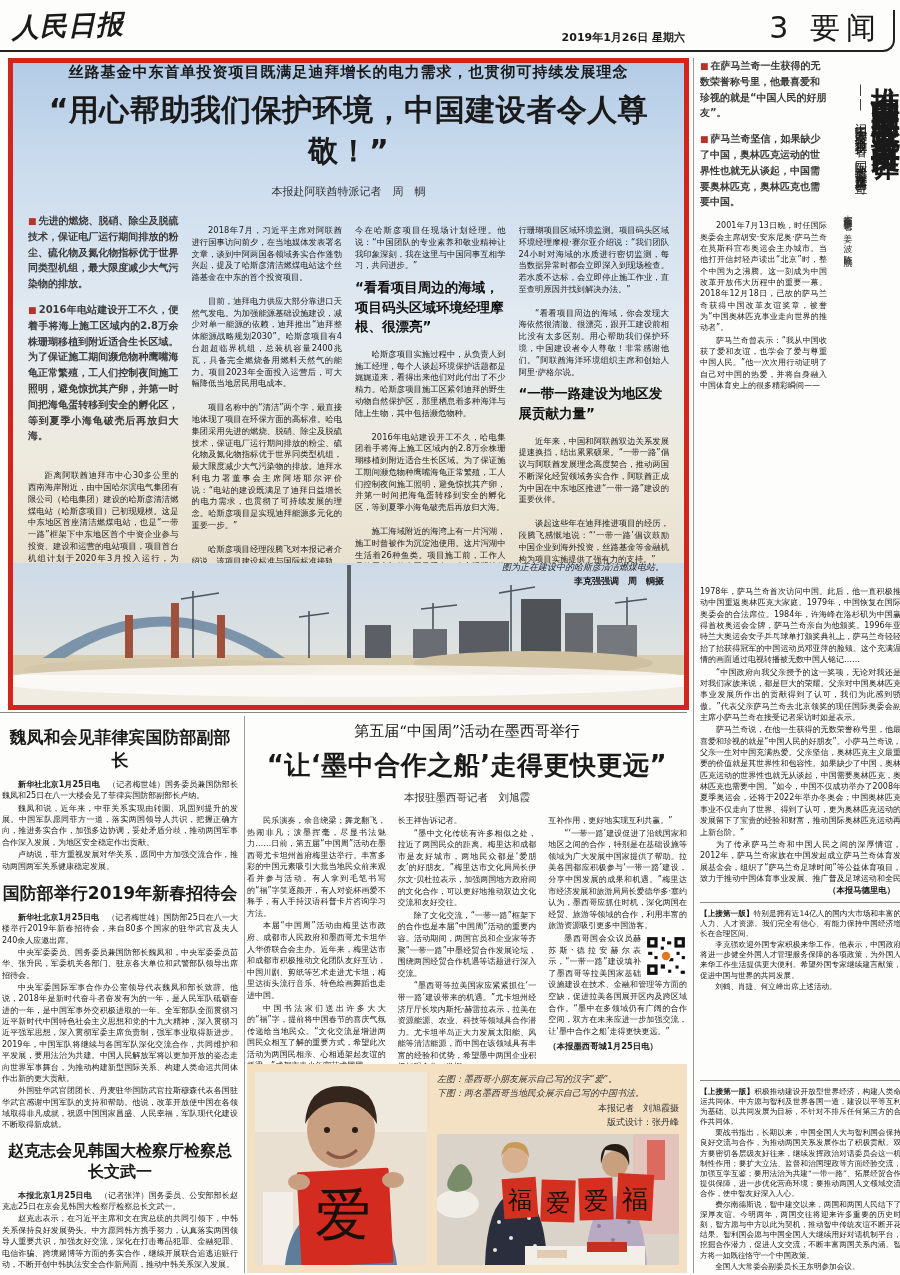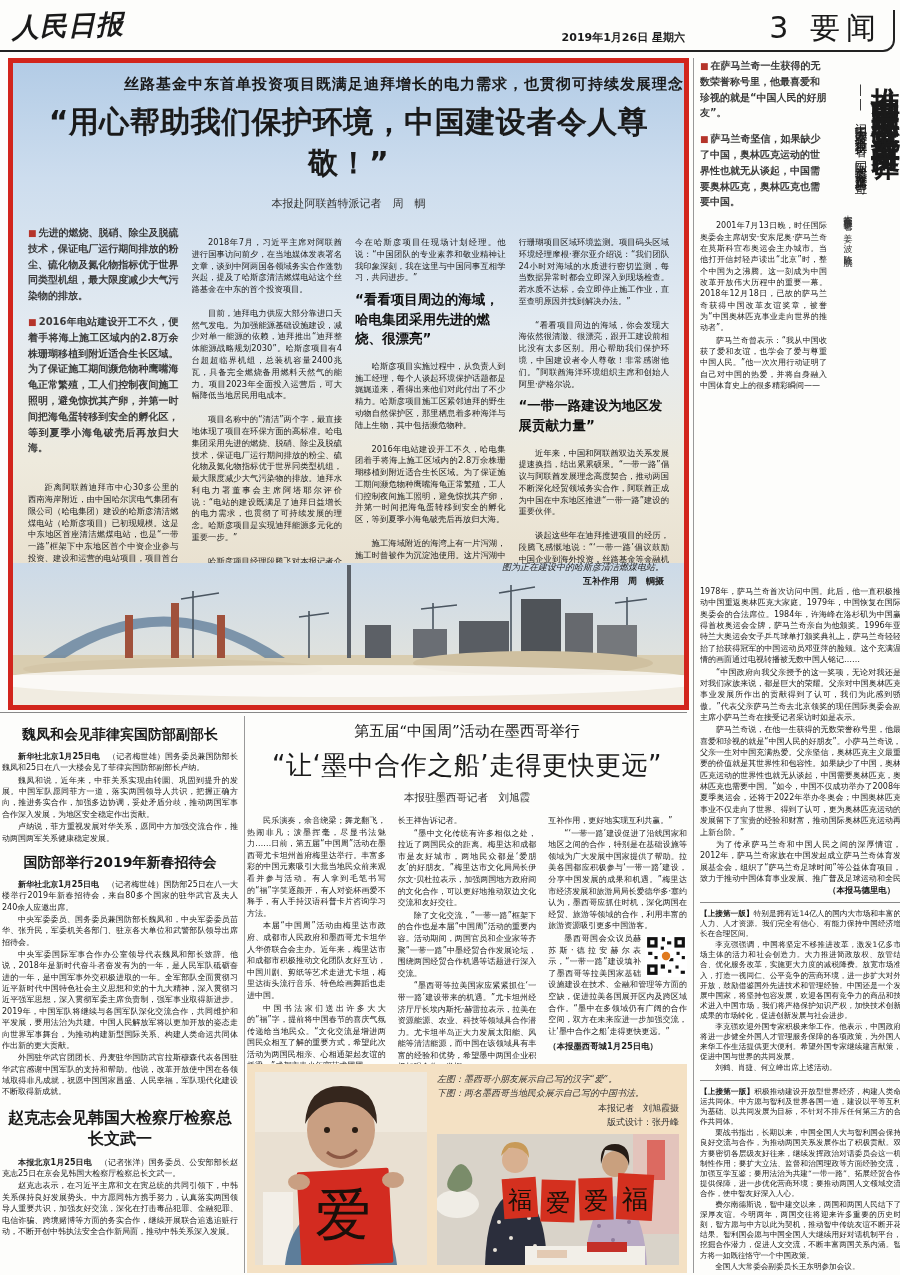--- a/index.html
+++ b/index.html
@@ -9,48 +9,48 @@
   .masthead{position:absolute;left:12px;top:8px;font-family:"DejaVu Serif",serif;
     font-style:italic;font-weight:bold;font-size:27px;transform:rotate(-2deg);letter-spacing:1px;}
   .hdr-bracket{position:absolute;left:0;top:10px;right:5px;height:40px;
     border-bottom:2px solid #222;border-right:2px solid #222;border-bottom-right-radius:12px;}
   .hdr-date{position:absolute;right:215px;top:30px;font-size:11px;font-weight:bold;}
   .hdr-page{position:absolute;right:18px;top:8px;font-size:30px;letter-spacing:6px;}
   
   .featured{position:absolute;left:8px;top:58px;width:671px;height:642px;
     border:5px solid #d2251c;overflow:hidden;
     background:linear-gradient(180deg,#b3cce6 0%,#cdddee 18%,#e4ebf1 42%,#eeeadd 62%,#e9e1d0 78%);}
-  .feat-kicker{margin-top:12px;text-align:right;font-size:15px;font-weight:bold;letter-spacing:1px;}
+  .feat-kicker{margin-top:0;text-align:center;font-size:15px;font-weight:bold;letter-spacing:1px;}
   .feat-headline{text-align:center;font-size:30px;font-weight:900;margin-top:8px;letter-spacing:0.5px;}
   .feat-byline{text-align:center;font-size:11px;margin-top:12px;color:#333;}
   .feat-cols{display:flex;gap:13px;padding:14px 15px 0 15px;height:366px;overflow:hidden;}
   .fcol{flex:1;font-size:8.3px;line-height:1.42;text-align:justify;color:#222;overflow:hidden;}
   .bullet-para{font-weight:bold;color:#3c3c3c;font-size:10px;line-height:1.58;margin:0 0 10px 0;}
   .bsq{color:#b5342a;margin-right:2px;font-size:9px;}
   .fsub{font-weight:bold;font-size:13.5px;line-height:1.45;margin:6px 0 7px 0;color:#111;text-align:left;}
   .fp{margin:12px 0 2px 0;text-indent:2em;}
   .gap-top{margin-top:26px;}
   .qr{float:right;margin:2px 0 2px 4px;}
   .feat-caption{position:absolute;right:20px;top:498px;text-align:right;font-size:9px;
     font-family:"DejaVu Serif",serif;font-style:italic;color:#222;line-height:1.5;z-index:3;}
   .feat-caption b{font-style:normal;}
   .feat-photo{position:absolute;left:0;bottom:0;width:100%;height:142px;z-index:1;}
   
   .hline{position:absolute;left:0;top:712px;width:687px;border-top:1px solid #888;}
   
   .bl{position:absolute;left:2px;top:716px;width:236px;height:557px;border-right:1px solid #999;
       padding-right:6px;overflow:hidden;}
-  .bl h2{font-size:14px;font-weight:900;text-align:center;margin:10px 0 7px 0;letter-spacing:0px;}
+  .bl h2{font-size:17px;font-weight:900;text-align:center;margin:10px 0 7px 0;letter-spacing:0px;}
   .bl h2.small{font-size:16px;}
   .bl p{font-size:8px;line-height:1.42;text-indent:2em;text-align:justify;margin:0 0 1px 0;color:#222;}
   .lead{font-weight:bold;}
   
   .bc{position:absolute;left:247px;top:716px;width:440px;height:557px;overflow:hidden;}
   .bc-kicker{text-align:center;font-size:15px;font-family:"DejaVu Serif",serif;margin-top:6px;}
-  .bc-headline{text-align:center;font-size:26px;font-weight:400;margin-top:7px;letter-spacing:0.5px;}
+  .bc-headline{text-align:center;font-size:26px;font-weight:700;margin-top:7px;letter-spacing:0.5px;}
   .bc-byline{text-align:center;font-size:10.5px;margin-top:8px;color:#333;}
   .bc-cols{display:flex;gap:12px;margin-top:10px;height:250px;overflow:hidden;}
   .bcol{flex:1;font-size:8px;line-height:1.45;text-align:justify;color:#222;overflow:hidden;}
   .bcol p{margin:0 0 1px 0;text-indent:2em;}
   .bc-dateline{font-weight:bold;font-size:8.4px;margin-top:3px;}
   .bc-photos{position:absolute;left:0;top:348px;width:440px;height:209px;background:#f4e1c4;}
   .photo-left{position:absolute;left:8px;top:8px;width:172px;height:193px;}
   .photo-right{position:absolute;left:190px;top:70px;width:242px;height:131px;}
   .bc-cap{position:absolute;left:190px;top:8px;width:242px;font-size:9px;line-height:1.6;
     font-family:"DejaVu Serif",serif;font-style:italic;color:#333;}
@@ -95,21 +95,21 @@
     </div>
     <div class="fcol">
       <p class="fp">2018年7月，习近平主席对阿联酋进行国事访问前夕，在当地媒体发表署名文章，谈到中阿两国各领域务实合作蓬勃兴起，提及了哈斯彦清洁燃煤电站这个丝路基金在中东的首个投资项目。</p>
       <p class="fp">目前，迪拜电力供应大部分靠进口天然气发电。为加强能源基础设施建设，减少对单一能源的依赖，迪拜推出“迪拜整体能源战略规划2030”。哈斯彦项目有4台超超临界机组，总装机容量2400兆瓦，具备完全燃烧备用燃料天然气的能力。项目2023年全面投入运营后，可大幅降低当地居民用电成本。</p>
       <p class="fp">项目名称中的“清洁”两个字，最直接地体现了项目在环保方面的高标准。哈电集团采用先进的燃烧、脱硝、除尘及脱硫技术，保证电厂运行期间排放的粉尘、硫化物及氮化物指标优于世界同类型机组，最大限度减少大气污染物的排放。迪拜水利电力署董事会主席阿塔耶尔评价说：“电站的建设既满足了迪拜日益增长的电力需求，也贯彻了可持续发展的理念。哈斯彦项目是实现迪拜能源多元化的重要一步。”</p>
       <p class="fp">哈斯彦项目经理段腾飞对本报记者介绍说，该项目建设标准与国际标准接轨，在一线工作的技术人员来自20个国家和地区。</p>
 
     </div>
     <div class="fcol">
       <p class="fp" style="text-indent:0;">今在哈斯彦项目任现场计划经理。他说：“中国团队的专业素养和敬业精神让我印象深刻，我在这里与中国同事互相学习，共同进步。”</p>
-      <div class="fsub">“看看项目周边的海域，哈电集团采用先进的燃烧、很漂亮”</div>
+      <div class="fsub">“看看项目周边的海域，项目码头区域环境经理摩根、很漂亮”</div>
       <p class="fp">哈斯彦项目实施过程中，从负责人到施工经理，每个人谈起环境保护话题都是娓娓道来，看得出来他们对此付出了不少精力。哈斯彦项目施工区紧邻迪拜的野生动物自然保护区，那里栖息着多种海洋与陆上生物，其中包括濒危物种。</p>
       <p class="fp">2016年电站建设开工不久，哈电集团着手将海上施工区域内的2.8万余株珊瑚移植到附近适合生长区域。为了保证施工期间濒危物种鹰嘴海龟正常繁殖，工人们控制夜间施工照明，避免惊扰其产卵，并第一时间把海龟蛋转移到安全的孵化区，等到夏季小海龟破壳后再放归大海。</p>
       <p class="fp">施工海域附近的海湾上有一片泻湖，施工时曾被作为沉淀池使用。这片泻湖中生活着26种鱼类。项目施工前，工作人员使用专门的布网及手套，小心翼翼地将2000多条鱼全部安全转移至大海。就连海滩上一些珍贵的红树林也被保护起来，避免施工对其生长造成影响。此外，施工海域还设置了10余公里的“防淤帘”，既阻止了工区内疏浚的泥沙与污染物向外扩散，也避免了域外各种海洋生物误入其中，将海域可能的环境风险降至最低。</p>
 
     </div>
     <div class="fcol">
       <p class="fp" style="text-indent:0;">行珊瑚项目区域环境监测。项目码头区域环境经理摩根·赛尔亚介绍说：“我们团队24小时对海域的水质进行密切监测，每当数据异常时都会立即深入到现场检查。若水质不达标，会立即停止施工作业，直至查明原因并找到解决办法。”</p>
       <p class="fp">“看看项目周边的海域，你会发现大海依然很清澈、很漂亮，跟开工建设前相比没有太多区别。用心帮助我们保护环境，中国建设者令人尊敬！非常感谢他们。”阿联酋海洋环境组织主席和创始人阿里·萨格尔说。</p>
       <div class="fsub">“一带一路建设为地区发展贡献力量”</div>
       <p class="fp">近年来，中国和阿联酋双边关系发展提速换挡，结出累累硕果。“一带一路”倡议与阿联酋发展理念高度契合，推动两国不断深化经贸领域务实合作，阿联酋正成为中国在中东地区推进“一带一路”建设的重要伙伴。</p>
@@ -140,21 +140,21 @@
           </g>
         <circle cx="20" cy="20" r="5" fill="#fff"></circle>
           <circle cx="20" cy="20" r="4" fill="#e07a1f"></circle>
       </svg>
       <p class="fp">“与中国公司合作，我们很放心。‘一带一路’建设为地区发展贡献力量，也为通用电气带来了机遇。”哈电集团合作方、通用电气公司哈斯彦项目代表约瑟夫说：“我们与中国同行相互交流、一起寻找合作机会，最终共同达成合作方案，所有人都能从中受益。”</p>
 
     </div>
   </div>
   <div class="feat-caption">
     <span>图为正在建设中的哈斯彦清洁燃煤电站。</span><br>
-    <b>互补作用　周　輖摄</b>
+    <b>李克强强调　周　輖摄</b>
   </div>
   <svg class="feat-photo" viewBox="0 0 671 142" preserveAspectRatio="none">
     <defs>
       <linearGradient id="skyg" x1="0" y1="0" x2="0" y2="1">
         <stop offset="0" stop-color="#ccdae8"></stop>
           <stop offset="1" stop-color="#e9e6da"></stop>
       </linearGradient>
     </defs>
     <rect width="671" height="142" fill="url(#skyg)"></rect>
     <rect y="92" width="671" height="50" fill="#d9cdb0"></rect>
@@ -345,21 +345,20 @@
     <p>“中国政府向我父亲授予的这一奖项，无论对我还是对我们家族来说，都是巨大的荣耀。父亲对中国奥林匹克事业发展所作出的贡献得到了认可，我们为此感到骄傲。”代表父亲萨马兰奇去北京领奖的现任国际奥委会副主席小萨马兰奇在接受记者采访时如是表示。</p>
     <p>萨马兰奇说，在他一生获得的无数荣誉称号里，他最喜爱和珍视的就是“中国人民的好朋友”。小萨马兰奇说，父亲一生对中国充满热爱。父亲坚信，奥林匹克主义最重要的价值就是其世界性和包容性。如果缺少了中国，奥林匹克运动的世界性也就无从谈起，中国需要奥林匹克，奥林匹克也需要中国。“如今，中国不仅成功举办了2008年夏季奥运会，还将于2022年举办冬奥会；中国奥林匹克事业不仅走向了世界、得到了认可，更为奥林匹克运动的发展留下了宝贵的经验和财富，推动国际奥林匹克运动再上新台阶。”</p>
     <p>为了传承萨马兰奇和中国人民之间的深厚情谊，2012年，萨马兰奇家族在中国发起成立萨马兰奇体育发展基金会，组织了“萨马兰奇足球时间”等公益体育项目，致力于推动中国体育事业发展、推广普及足球运动和全民健身理念。</p>
 
   </div>
   <div class="rt-dateline">（本报马德里电）</div>
 
   <div class="rt-div"></div>
   <div class="cont cont1">
     <p style="text-indent:0;"><span class="lead">【上接第一版】</span><span>特别是拥有近14亿人的国内大市场和丰富的人力、人才资源。我们完全有信心、有能力保持中国经济增长在合理区间。</span></p>
-    <p>李克强强调，中国将坚定不移推进改革，激发1亿多市场主体的活力和社会创造力。大力推进简政放权、放管结合、优化服务改革，实施更大力度的减税降费。放宽市场准入，打造一视同仁、公平竞争的营商环境，进一步扩大对外开放，鼓励借鉴国外先进技术和管理经验。中国还是一个发展中国家，将坚持包容发展，欢迎各国有竞争力的商品和技术进入中国市场，我们将严格保护知识产权，加快技术创新成果的市场转化，促进创新发展与社会进步。</p>
     <p>李克强欢迎外国专家积极来华工作。他表示，中国政府将进一步健全外国人才管理服务保障的各项政策，为外国人来华工作生活提供更大便利。希望外国专家继续建言献策，促进中国与世界的共同发展。</p>
     <p>刘鹤、肖捷、何立峰出席上述活动。</p>
   </div>
 
   <div class="rt-div"></div>
   <div class="cont cont2">
     <p style="text-indent:0;"><span class="lead">【上接第一版】</span><span>积极推动建设开放型世界经济，构建人类命运共同体。中方愿与智利及世界各国一道，建设以平等互利为基础、以共同发展为目标，不针对不排斥任何第三方的合作共同体。</span></p>
     <p>栗战书指出，长期以来，中国全国人大与智利国会保持良好交流与合作，为推动两国关系发展作出了积极贡献。双方要密切各层级友好往来，继续发挥政治对话委员会这一机制性作用；要扩大立法、监督和治国理政等方面经验交流，加强互学互鉴；要用法治为共建“一带一路”、拓展经贸合作提供保障，进一步优化营商环境；要推动两国人文领域交流合作，使中智友好深入人心。</p>
     <p>费尔南德斯说，智中建交以来，两国和两国人民结下了深厚友谊。今明两年，两国交往将迎来许多重要的历史时刻，智方愿与中方以此为契机，推动智中传统友谊不断开花结果。智利国会愿与中国全国人大继续用好对话机制平台，挖掘合作潜力，促进人文交流，不断丰富两国关系内涵。智方将一如既往恪守一个中国政策。</p>
     <p>全国人大常委会副委员长王东明参加会议。</p>

